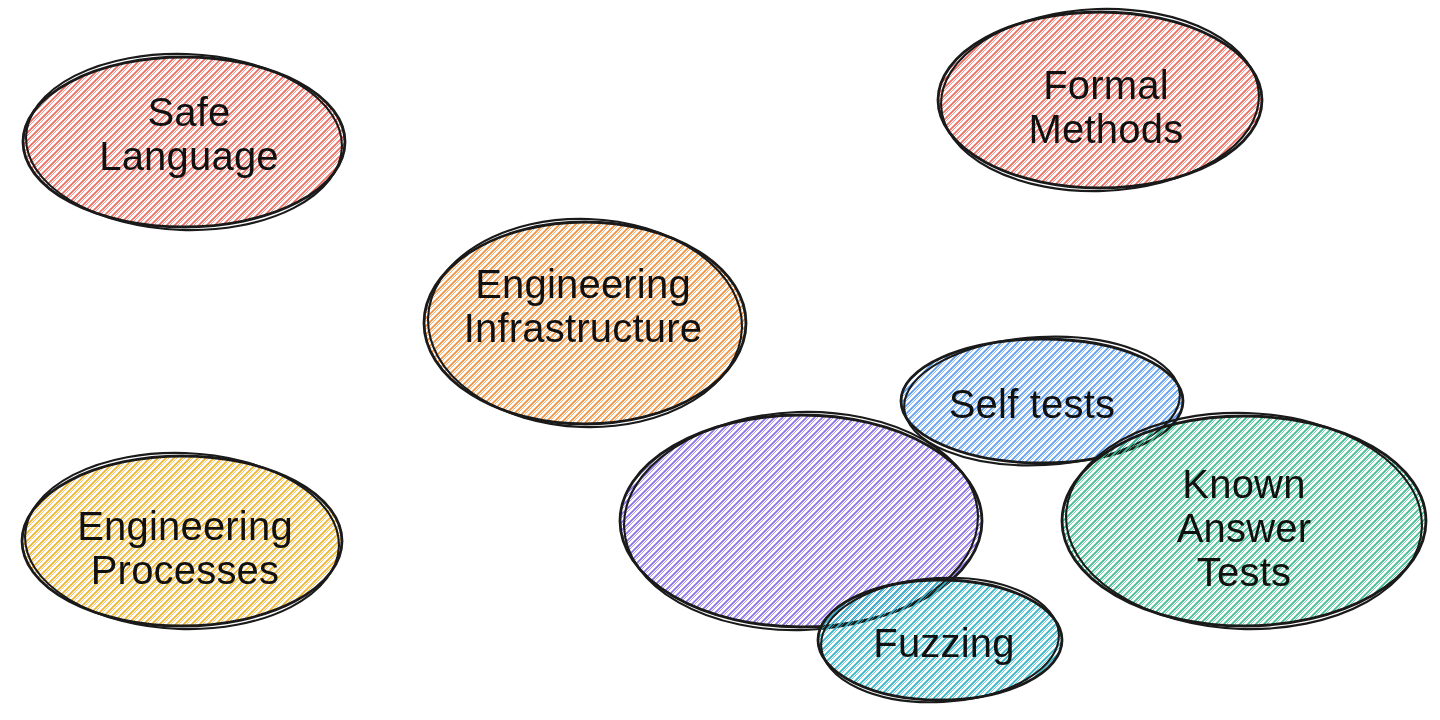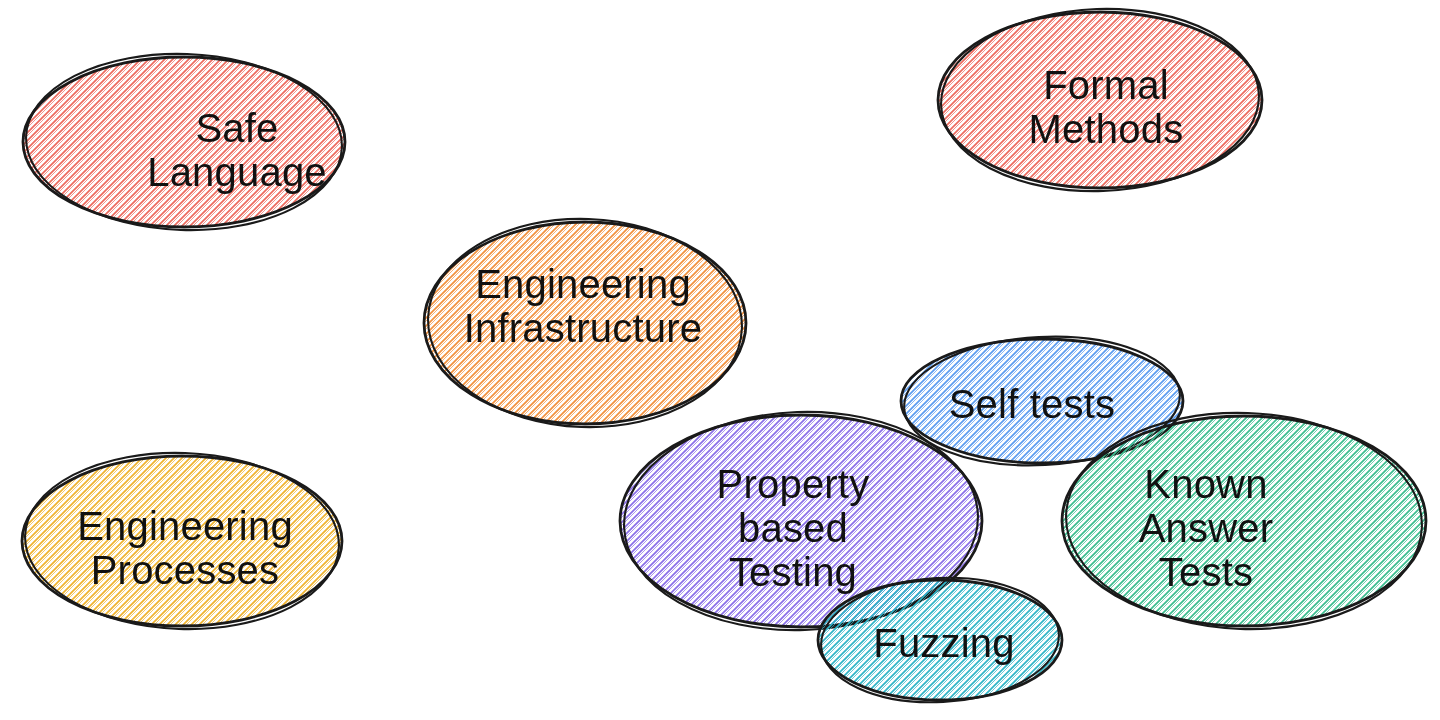--- a/index.html
+++ b/index.html
@@ -129,29 +129,26 @@
       <ellipse class="shape-body" cx="1244" cy="521" rx="182" ry="105" fill="url(#hatch6)"></ellipse>
       <ellipse class="shape-rework" cx="1244" cy="521" rx="178" ry="108" transform="rotate(2 1244 521)"></ellipse>
     </g>
 
     <g class="bubble">
       <ellipse class="shape-body" cx="940" cy="640" rx="122" ry="60" fill="url(#hatch7)"></ellipse>
       <ellipse class="shape-rework" cx="940" cy="640" rx="119" ry="62" transform="rotate(-3 940 640)"></ellipse>
     </g>
   </svg>
 
-  <div class="bubble-label" style="left:189px; top:150px;margin-left:48px;">Safe
+  <div class="bubble-label" style="left:189px; top:134px;">Safe
 Language</div>
   <div class="bubble-label" style="left:1106px; top:107px;">Formal
 Methods</div>
   <div class="bubble-label" style="left:583px; top:306px;">Engineering
 Infrastructure</div>
   <div class="bubble-label" style="left:1032px; top:404px;text-align:center;">Self tests</div>
   <div class="bubble-label" style="left:185px; top:548px;">Engineering
 Processes</div>
-  <div class="bubble-label" style="left:793px; top:528px;">Property
-based
-Testing</div>
-  <div class="bubble-label" style="left:1206px; top:528px;">Known
+  <div class="bubble-label" style="left:1244px; top:528px;">Known
 Answer
 Tests</div>
   <div class="bubble-label" style="left:944px; top:643px;">Fuzzing</div>
 </div>
 
 </body></html>

